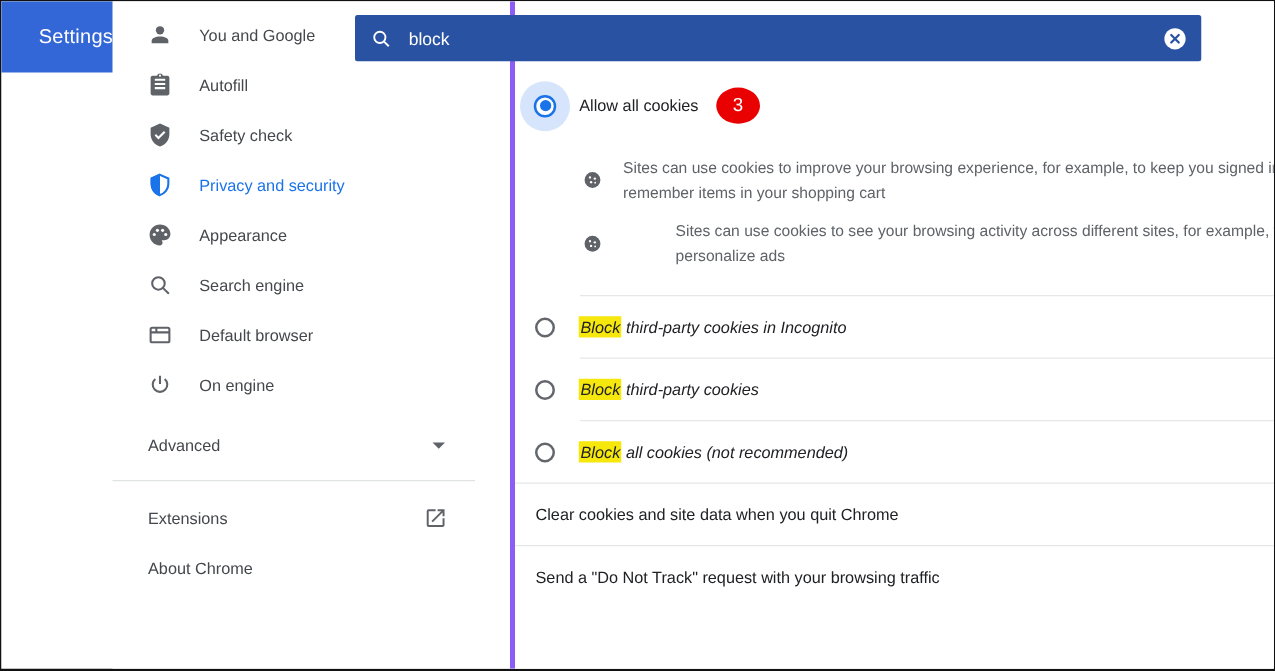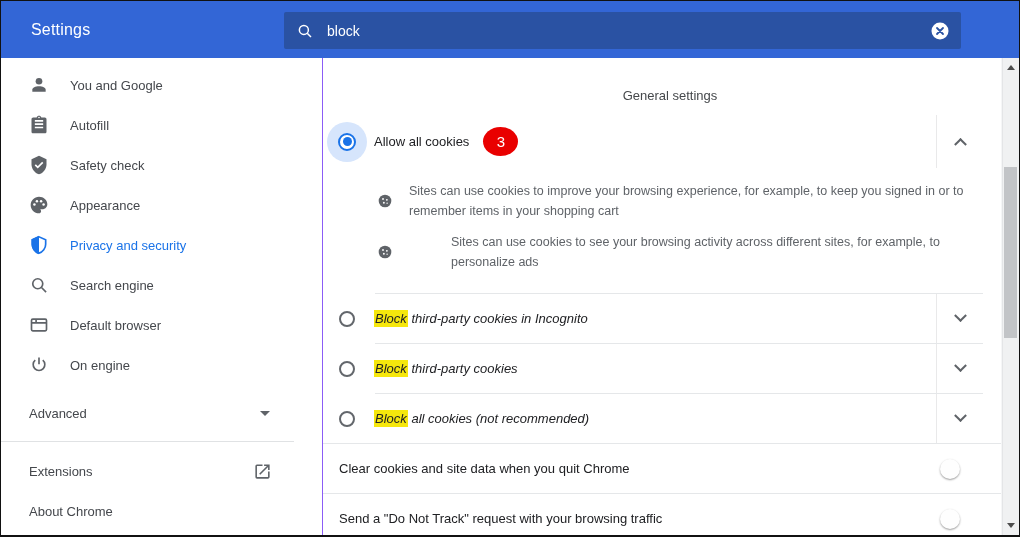--- a/index.html
+++ b/index.html
@@ -1,35 +1,35 @@
 <!DOCTYPE html>
 <html><head>
 <meta charset="utf-8">
 <style>
   * { margin:0; padding:0; box-sizing:border-box; }
   html,body { width:1020px; height:537px; }
   body { font-family:"Liberation Sans", sans-serif; background:#fff; }
   .frame { width:1020px; height:537px; border:1px solid #111; border-bottom-width:2px;
-           display:flex; flex-direction:column; overflow:hidden; background:#fff; }
+           display:flex; flex-direction:row; overflow:hidden; background:#fff; }
 
   
   .header { height:57px; flex-shrink:0; background:#3366d6; position:relative; display:flex; align-items:center; }
   .header-title { color:#fff; font-size:16px; font-weight:500; margin-left:30px; letter-spacing:.2px; }
   .searchbox { position:absolute; left:283px; top:11px; width:677px; height:37px;
                background:#2a52a3; border-radius:2px; display:flex; align-items:center; padding:0 12px; }
   .searchbox svg.mag { flex-shrink:0; }
   .search-input { flex:1; background:transparent; border:none; outline:none; color:#fff;
                   font-size:14px; font-family:"Liberation Sans",sans-serif; margin-left:13px; }
   .clear-btn { width:18px; height:18px; flex-shrink:0; cursor:pointer; display:flex; }
 
   
   .body { flex:1; display:flex; min-height:0; }
 
   
-  .sidebar { width:322px; flex-shrink:0; background:#fff; border-right:1px solid #8b5cf6; padding-top:7px; }
+  .sidebar { width:322px; flex-shrink:0; background:#fff; border-right:4px solid #8b5cf6; padding-top:7px; }
   .nav-item { height:40px; display:flex; align-items:center; padding-left:28px; cursor:pointer;
               font-size:13px; color:#44474c; font-weight:500; }
   .nav-item .nav-icon { width:20px; height:20px; margin-right:21px; display:flex; align-items:center; justify-content:center; }
   .nav-item.selected { color:#1a73e8; }
   .plain-row { height:40px; display:flex; align-items:center; padding-left:28px; cursor:pointer;
                font-size:13px; color:#44474c; font-weight:500; }
   .advanced-row { margin-top:8px; padding-right:52px;gap:36px; }
   .caret-down { width:0; height:0; border-left:5px solid transparent; border-right:5px solid transparent;
                 border-top:5px solid #5f6368; margin-left:auto; }
   .sidebar-divider { height:1px; background:#e0e2e4; margin:8px 28px 0 0; }
@@ -131,45 +131,45 @@
       </div>
       <div class="nav-item">
         <span class="nav-icon">
           <svg viewBox="0 0 24 24" width="20" height="20">
               <path fill="#5f6368" d="M12 1L3 5v6c0 5.55 3.84 10.74 9 12 5.16-1.26 9-6.45 9-12V5l-9-4z"></path>
               <path fill="none" stroke="#fff" stroke-width="2" d="M7.5 11.8l3 3 6-6"></path>
             </svg>
         </span>
         <span>Safety check</span>
       </div>
-      <div class="nav-item">
-        <span class="nav-icon">
-          <svg viewBox="0 0 24 24" width="20" height="20">
-              <path fill="#5f6368" d="M12 2C6.49 2 2 6.49 2 12s4.49 10 10 10c1.38 0 2.5-1.12 2.5-2.5 0-.61-.23-1.2-.64-1.67-.08-.1-.13-.21-.13-.33 0-.28.22-.5.5-.5H16c3.31 0 6-2.69 6-6 0-4.96-4.49-9-10-9z"></path>
-              <circle fill="#fff" cx="6.5" cy="11.5" r="1.5"></circle>
-              <circle fill="#fff" cx="9.5" cy="7.5" r="1.5"></circle>
-              <circle fill="#fff" cx="14.5" cy="7.5" r="1.5"></circle>
-              <circle fill="#fff" cx="17.5" cy="11.5" r="1.5"></circle>
-            </svg>
-        </span>
-        <span>Appearance</span>
-      </div>
       <div class="nav-item selected">
         <span class="nav-icon">
           <svg viewBox="0 0 24 24" width="20" height="20">
               <defs>
                 <clipPath id="halfL">
                   <rect x="0" y="0" width="12" height="24"></rect>
                 </clipPath>
               </defs>
               <path fill="none" stroke="#1a73e8" stroke-width="2" d="M12 2.2L4 5.7v5.3c0 4.9 3.4 9.5 8 10.7 4.6-1.2 8-5.8 8-10.7V5.7l-8-3.5z"></path>
               <path fill="#1a73e8" clip-path="url(#halfL)" d="M12 1L3 5v6c0 5.55 3.84 10.74 9 12 5.16-1.26 9-6.45 9-12V5l-9-4z"></path>
             </svg>
         </span>
         <span>Privacy and security</span>
+      </div>
+      <div class="nav-item">
+        <span class="nav-icon">
+          <svg viewBox="0 0 24 24" width="20" height="20">
+              <path fill="#5f6368" d="M12 2C6.49 2 2 6.49 2 12s4.49 10 10 10c1.38 0 2.5-1.12 2.5-2.5 0-.61-.23-1.2-.64-1.67-.08-.1-.13-.21-.13-.33 0-.28.22-.5.5-.5H16c3.31 0 6-2.69 6-6 0-4.96-4.49-9-10-9z"></path>
+              <circle fill="#fff" cx="6.5" cy="11.5" r="1.5"></circle>
+              <circle fill="#fff" cx="9.5" cy="7.5" r="1.5"></circle>
+              <circle fill="#fff" cx="14.5" cy="7.5" r="1.5"></circle>
+              <circle fill="#fff" cx="17.5" cy="11.5" r="1.5"></circle>
+            </svg>
+        </span>
+        <span>Appearance</span>
       </div>
       <div class="nav-item">
         <span class="nav-icon">
           <svg viewBox="0 0 24 24" width="20" height="20" fill="none" stroke="#5f6368" stroke-width="2">
               <circle cx="10.5" cy="10.5" r="6"></circle>
               <path d="M15 15l5.5 5.5"></path>
             </svg>
         </span>
         <span>Search engine</span>
       </div>

